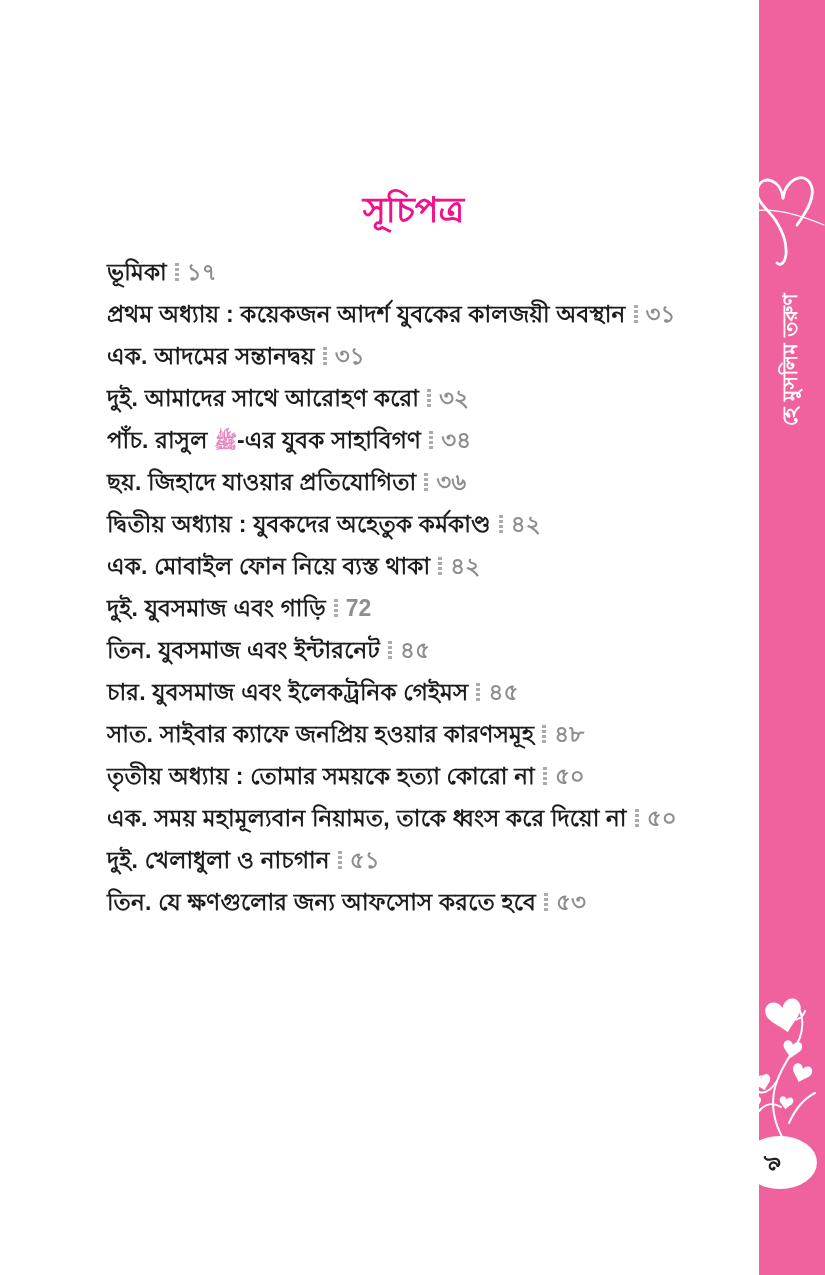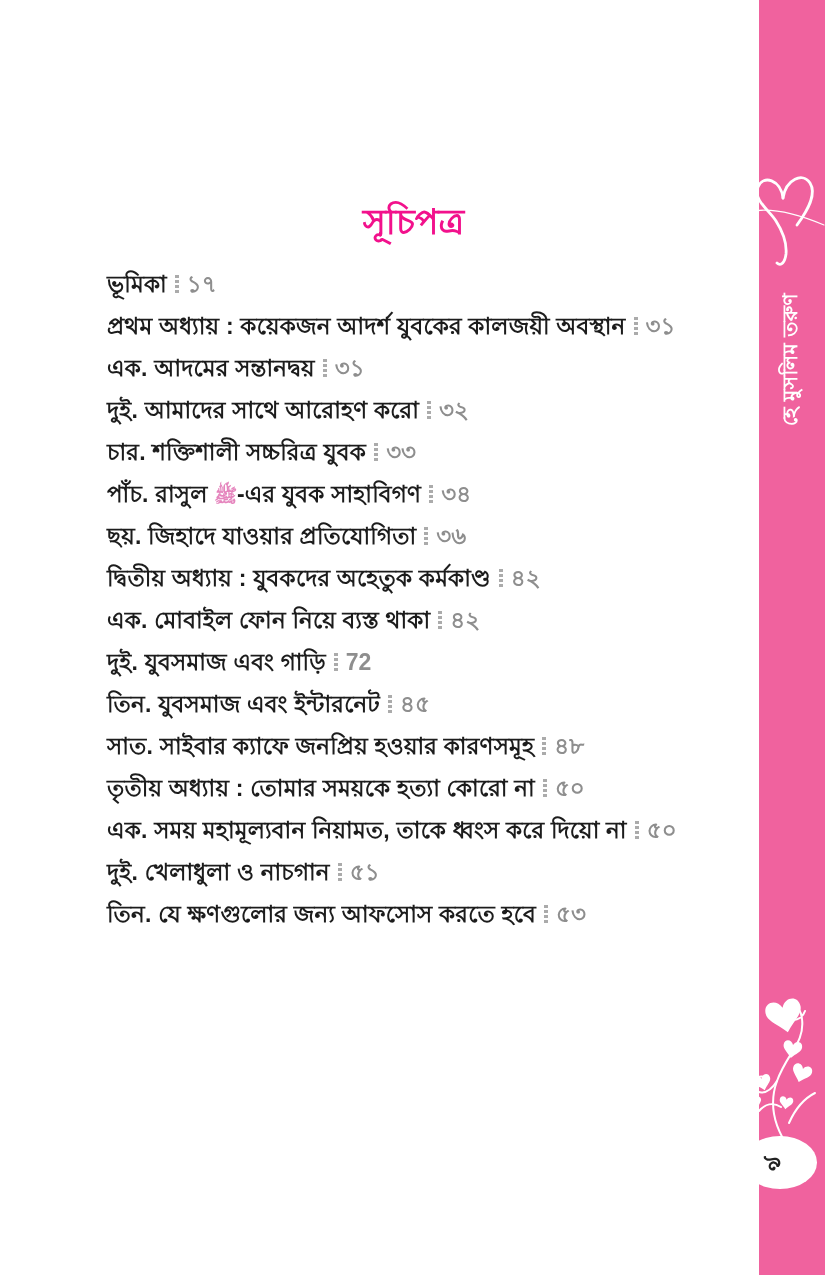--- a/index.html
+++ b/index.html
@@ -12,21 +12,21 @@
   }
   *{box-sizing:border-box;margin:0;padding:0;}
   html,body{background:#ffffff;}
   body{
     width:825px;height:1275px;position:relative;overflow:hidden;
     font-family:"Liberation Sans","DejaVu Sans",sans-serif;
     color:var(--ink);
   }
   
   .content{
-    position:absolute;left:107px;top:16px;width:613px;
+    position:absolute;left:107px;top:4px;width:613px;
   }
   .toc-title{
     margin-top:185px;text-align:center;
     font-size:35px;line-height:42px;font-weight:bold;
     color:var(--title-pink);
   }
   .toc-list{margin-top:20px;}
   .toc-row{
     height:42px;line-height:42px;white-space:nowrap;
     font-size:23px;font-weight:bold;color:var(--ink);
@@ -82,39 +82,39 @@
       <div class="toc-row">
     <span class="label">প্রথম অধ্যায় : কয়েকজন আদর্শ যুবকের কালজয়ী অবস্থান</span><span class="dots"></span><span class="pnum">৩১</span>
   </div>
       <div class="toc-row indent">
     <span class="label">এক. আদমের সন্তানদ্বয়</span><span class="dots"></span><span class="pnum">৩১</span>
   </div>
       <div class="toc-row indent">
     <span class="label">দুই. আমাদের সাথে আরোহণ করো</span><span class="dots"></span><span class="pnum">৩২</span>
   </div>
       <div class="toc-row indent">
-    <span class="label">চার. শক্তিশালী সচ্চরিত্র যুবক</span><span class="dots"></span><span class="pnum">৩৩</span>
-  </div>
-      <div class="toc-row indent">
     <span class="label">পাঁচ. রাসুল <span class="honorific">ﷺ</span>-এর যুবক সাহাবিগণ</span><span class="dots"></span><span class="pnum">৩৪</span>
   </div>
       <div class="toc-row indent">
     <span class="label">ছয়. জিহাদে যাওয়ার প্রতিযোগিতা</span><span class="dots"></span><span class="pnum">৩৬</span>
   </div>
       <div class="toc-row">
     <span class="label">দ্বিতীয় অধ্যায় : যুবকদের অহেতুক কর্মকাণ্ড</span><span class="dots"></span><span class="pnum">৪২</span>
   </div>
       <div class="toc-row indent">
     <span class="label">এক. মোবাইল ফোন নিয়ে ব্যস্ত থাকা</span><span class="dots"></span><span class="pnum">৪২</span>
   </div>
       <div class="toc-row indent">
     <span class="label">দুই. যুবসমাজ এবং গাড়ি</span><span class="dots"></span><span class="pnum">72</span>
   </div>
       <div class="toc-row indent">
     <span class="label">তিন. যুবসমাজ এবং ইন্টারনেট</span><span class="dots"></span><span class="pnum">৪৫</span>
+  </div>
+      <div class="toc-row indent">
+    <span class="label">চার. যুবসমাজ এবং ইলেকট্রনিক গেইমস</span><span class="dots"></span><span class="pnum">৪৫</span>
   </div>
       <div class="toc-row indent">
     <span class="label">সাত. সাইবার ক্যাফে জনপ্রিয় হওয়ার কারণসমূহ</span><span class="dots"></span><span class="pnum">৪৮</span>
   </div>
       <div class="toc-row">
     <span class="label">তৃতীয় অধ্যায় : তোমার সময়কে হত্যা কোরো না</span><span class="dots"></span><span class="pnum">৫০</span>
   </div>
       <div class="toc-row indent">
     <span class="label">এক. সময় মহামূল্যবান নিয়ামত, তাকে ধ্বংস করে দিয়ো না</span><span class="dots"></span><span class="pnum">৫০</span>
   </div>

